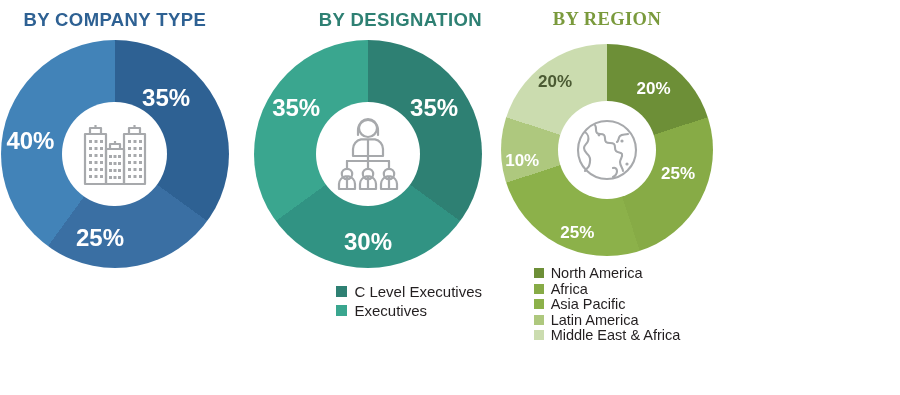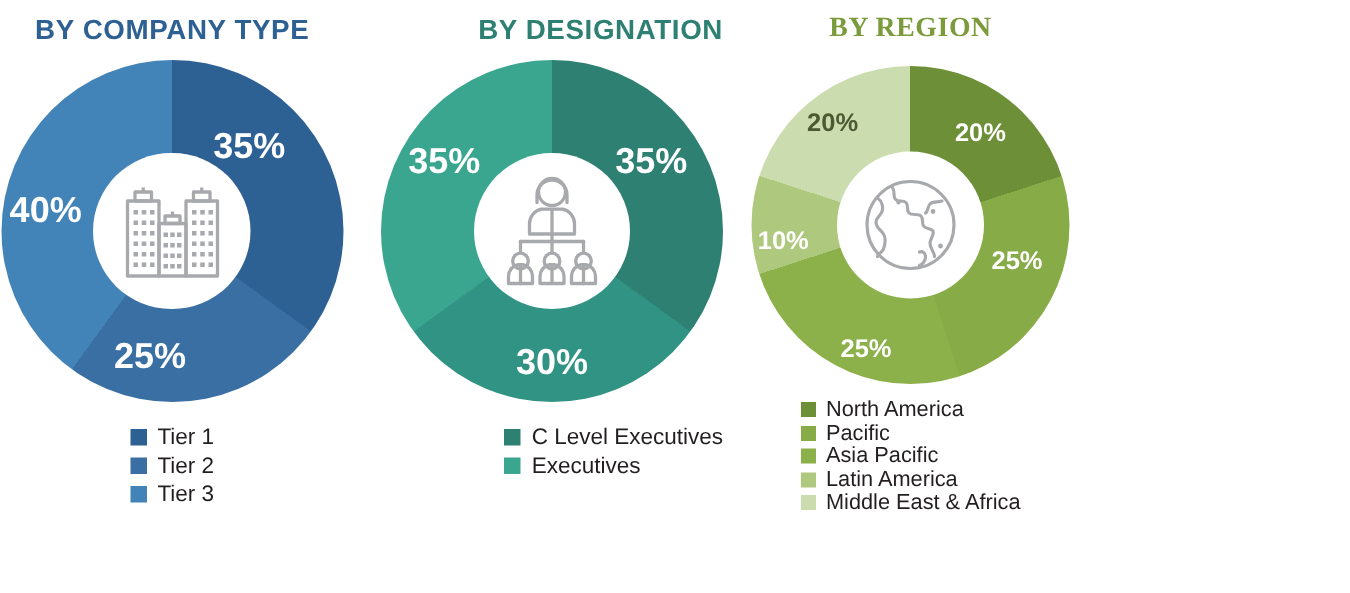--- a/index.html
+++ b/index.html
@@ -189,34 +189,20 @@
               <rect x="40.5" y="64" width="3" height="3"></rect>
               <rect x="45" y="64" width="3" height="3"></rect>
           </g>
         </svg>
       </div>
     <span class="slice-label" style="left: 72.5%; top: 25.5%;">35%</span>
         <span class="slice-label" style="left: 43.5%; top: 87%;">25%</span>
         <span class="slice-label" style="left: 13%; top: 44.5%;">40%</span>
       </div>
 
-    <div class="legend" id="legend-0">
-        <div class="legend-row">
-          <span class="legend-swatch" style="background: rgb(46, 97, 147);"></span>
-          <span class="legend-label">Tier 1</span>
-        </div>
-        <div class="legend-row">
-          <span class="legend-swatch" style="background: rgb(58, 111, 163);"></span>
-          <span class="legend-label">Tier 2</span>
-        </div>
-        <div class="legend-row">
-          <span class="legend-swatch" style="background: rgb(66, 131, 184);"></span>
-          <span class="legend-label">Tier 3</span>
-        </div>
-      </div>
   </div>
 
   <div class="panel panel-designation">
     <div class="panel-title title-teal">BY DESIGNATION</div>
 
     <div class="donut-wrap">
       <div class="donut" id="donut-1" style="background: conic-gradient(rgb(46, 128, 115) 0deg, rgb(46, 128, 115) 126deg, rgb(49, 147, 131) 126deg, rgb(49, 147, 131) 234deg, rgb(58, 166, 143) 234deg, rgb(58, 166, 143) 360deg);"></div>
       <div class="donut-hole">
         <svg width="86" height="86" viewBox="0 0 86 86" aria-hidden="true">
           <g fill="none" stroke="#a7a9ac" stroke-width="2.2" stroke-linecap="round" stroke-linejoin="round">
@@ -283,21 +269,21 @@
         <span class="slice-label dark" style="left: 25.5%; top: 18%;">20%</span>
       </div>
 
     <div class="legend legend-region" id="legend-2">
         <div class="legend-row">
           <span class="legend-swatch" style="background: rgb(109, 143, 55);"></span>
           <span class="legend-label">North America</span>
         </div>
         <div class="legend-row">
           <span class="legend-swatch" style="background: rgb(135, 171, 70);"></span>
-          <span class="legend-label">Pacific</span>
+          <span class="legend-label">Africa</span>
         </div>
         <div class="legend-row">
           <span class="legend-swatch" style="background: rgb(140, 177, 74);"></span>
           <span class="legend-label">Asia Pacific</span>
         </div>
         <div class="legend-row">
           <span class="legend-swatch" style="background: rgb(174, 200, 126);"></span>
           <span class="legend-label">Latin America</span>
         </div>
         <div class="legend-row">

